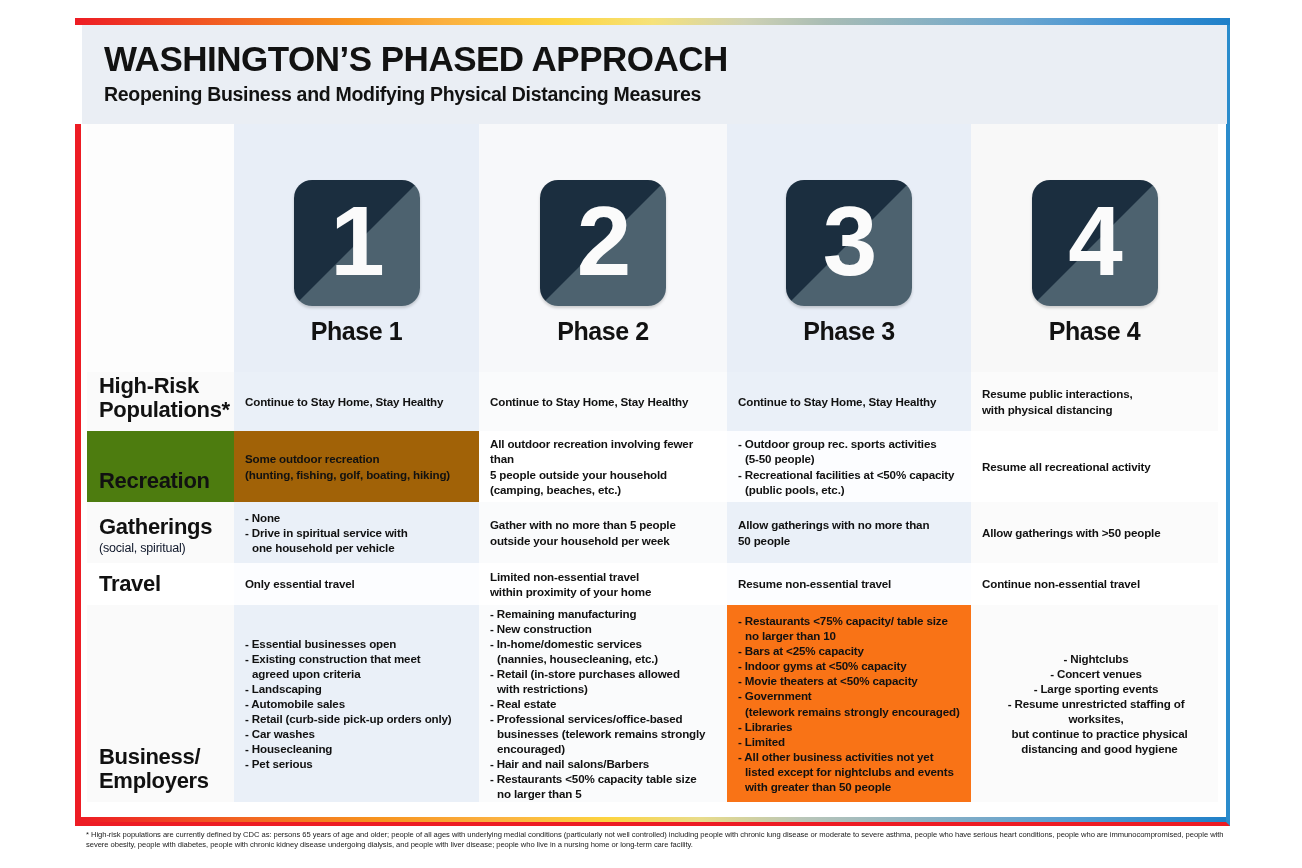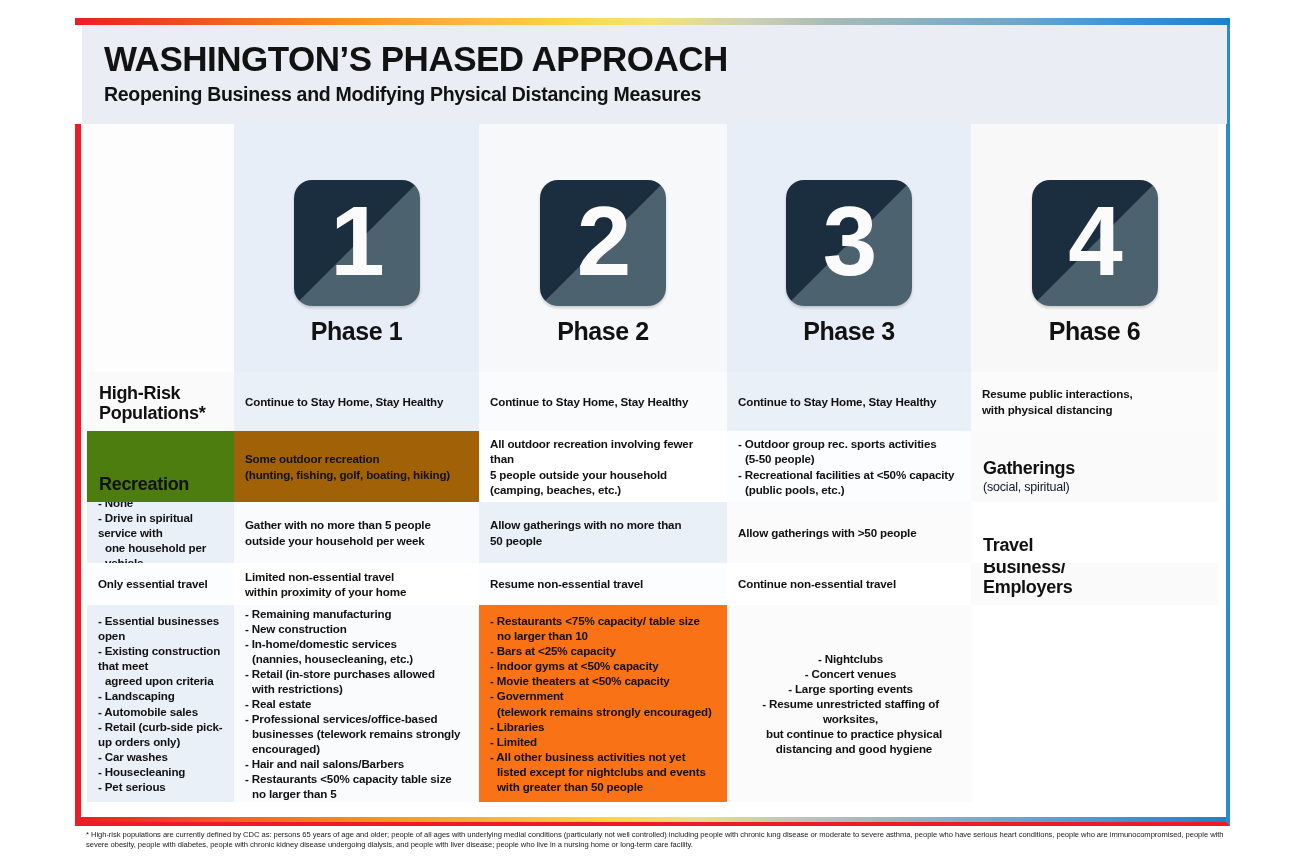--- a/index.html
+++ b/index.html
@@ -115,21 +115,21 @@
     color: #121212; letter-spacing: -0.4px;
   }
 
   
   .labelcell {
     display: flex; flex-direction: column;
     align-items: flex-start; justify-content: flex-end;
     padding: 0 0 8px 12px;
   }
   .row-title {
-    font-size: 18px; font-weight: bold; color: #111;
+    font-size: 22px; font-weight: bold; color: #111;
     line-height: 1.12; letter-spacing: -0.3px;
   }
   .row-sub {
     font-size: 12.5px; font-weight: normal; color: #0f172a;
     line-height: 1.15; margin-top: 1px; letter-spacing: -0.2px;
   }
 
   
   .content {
     display: flex; align-items: center;
@@ -181,21 +181,21 @@
         <div class="cell c3 tilecell">
           <div class="tile">
             <div class="num">3</div>
           </div>
           <div class="phase-label">Phase 3</div>
         </div>
         <div class="cell c4 tilecell">
           <div class="tile">
             <div class="num">4</div>
           </div>
-          <div class="phase-label">Phase 6</div>
+          <div class="phase-label">Phase 4</div>
         </div>
         <div class="cell clabel labelcell shade-rowlight" style="background: rgb(250, 250, 250);">
           <div class="row-title">High-Risk</div>
           <div class="row-title">Populations*</div>
         </div>
         <div class="cell c1 content" style="background: rgb(234, 240, 248);">
           <div>
             <div class="ln">Continue  to Stay Home,  Stay Healthy</div>
           </div>
         </div>
@@ -230,20 +230,25 @@
             <div class="ln">5 people outside your household</div>
             <div class="ln">(camping, beaches, etc.)</div>
           </div>
         </div>
         <div class="cell c3 content" style="background: rgb(252, 253, 255);">
           <div>
             <div class="ln">- Outdoor group rec. sports activities</div>
             <div class="ln" style="padding-left: 7px;">(5-50 people)</div>
             <div class="ln">- Recreational facilities at &lt;50% capacity</div>
             <div class="ln" style="padding-left: 7px;">(public pools, etc.)</div>
+          </div>
+        </div>
+        <div class="cell c4 content" style="background: rgb(255, 255, 255);">
+          <div>
+            <div class="ln">Resume all recreational activity</div>
           </div>
         </div>
         <div class="cell clabel labelcell shade-rowlight" style="background: rgb(250, 250, 250);">
           <div class="row-title">Gatherings</div>
           <div class="row-sub">(social, spiritual)</div>
         </div>
         <div class="cell c1 content" style="background: rgb(234, 240, 248);">
           <div>
             <div class="ln">- None</div>
             <div class="ln">- Drive in spiritual service with</div>

